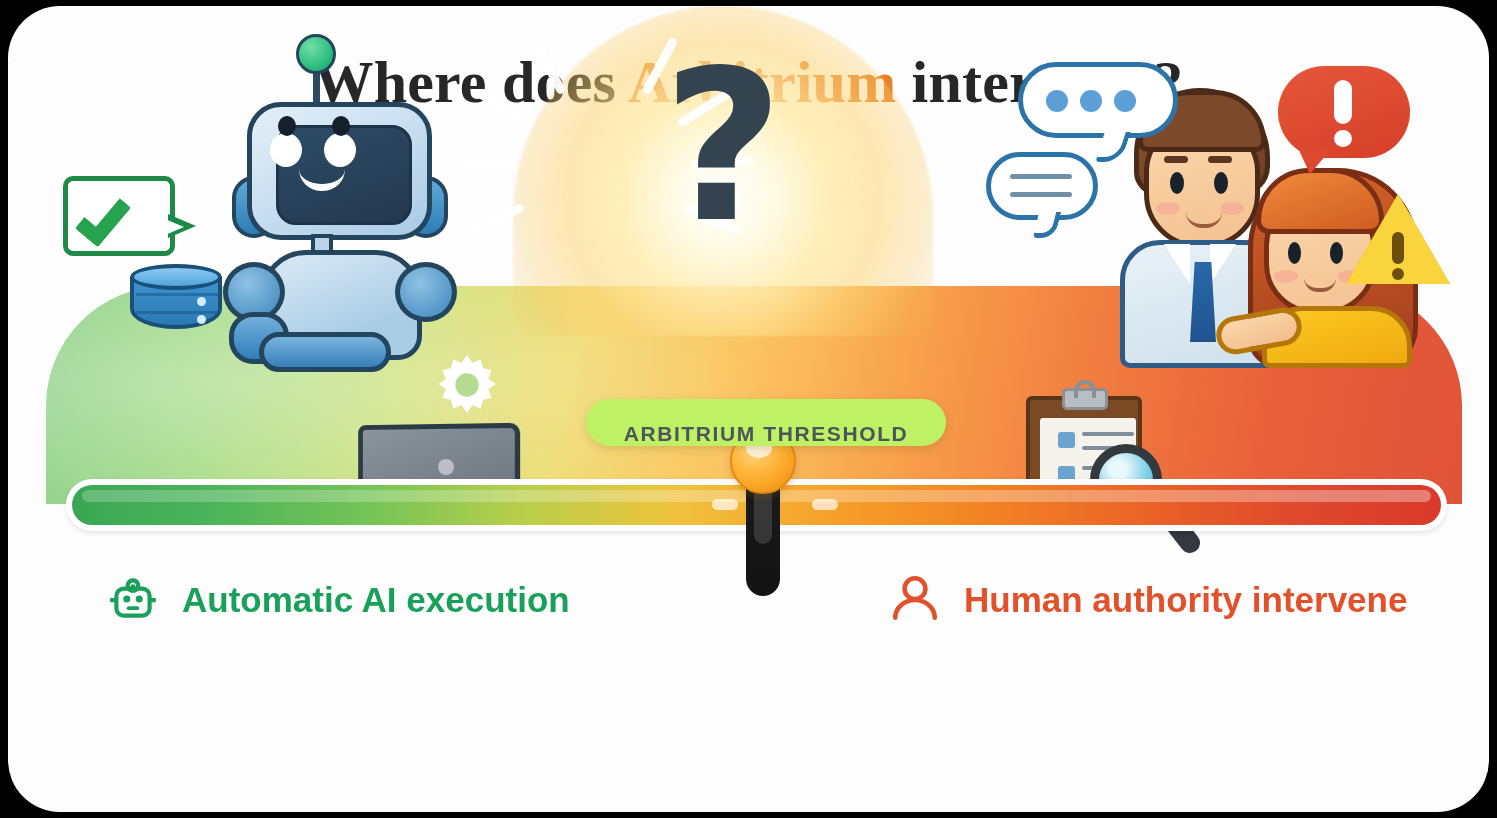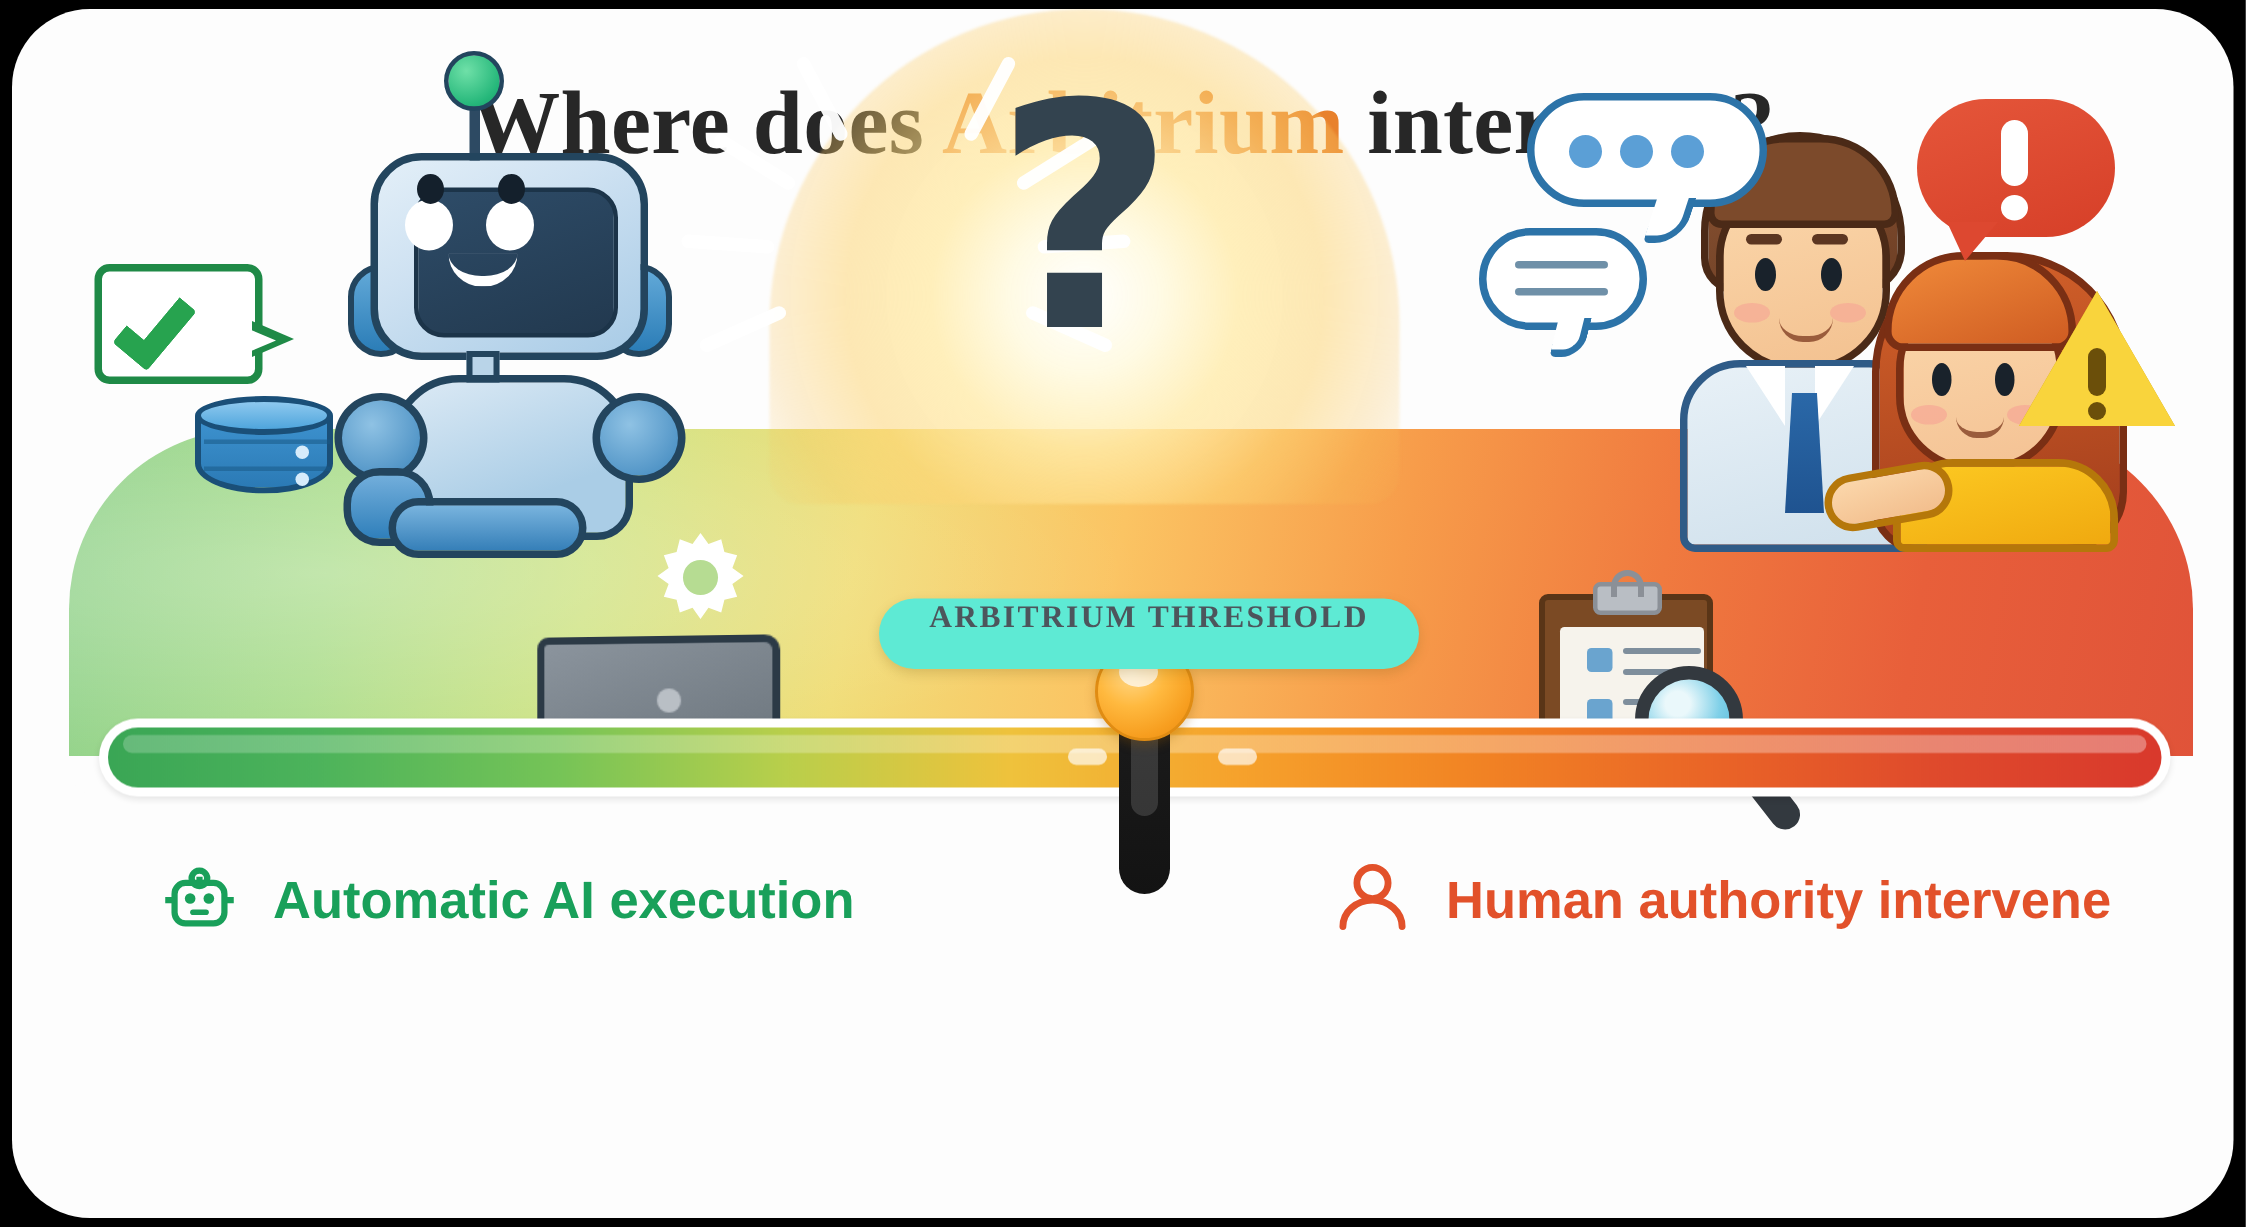--- a/index.html
+++ b/index.html
@@ -114,26 +114,25 @@
     font-size: 208px;
     line-height: 1;
     color: #33434f;
   }
 
   
   .pill {
     position: absolute;
     left: 578px; top: 393px;
     width: 360px; height: 47px;
-    background: #5eead4;
+    background: #bef264;
     border-radius: 24px;
-    display: flex; align-items: flex-start; justify-content: center;
+    display: flex; align-items: flex-end; justify-content: center;
     box-shadow: 0 3px 8px rgba(120,90,20,.22);
     z-index: 22;
-    font-family: Liberation Serif, serif;
   }
   .pill span {
     font-size: 21px; font-weight: 700;
     letter-spacing: 1.6px;
     color: #4d555c;
     white-space: nowrap;
   }
 
   
   .bar-wrap {

